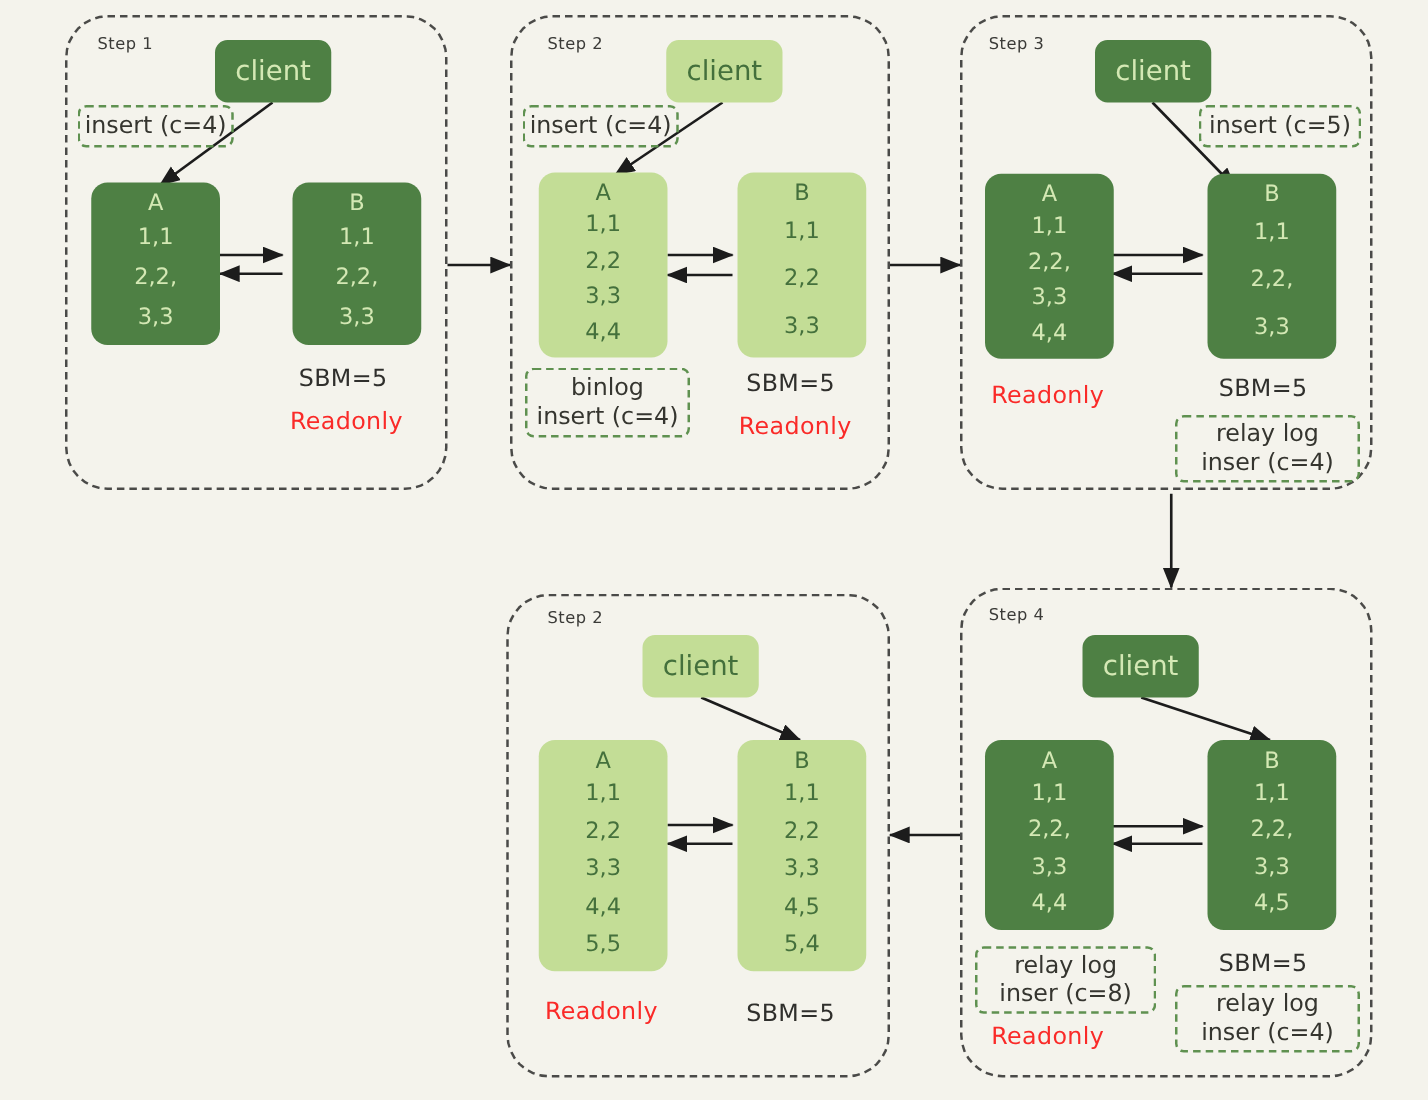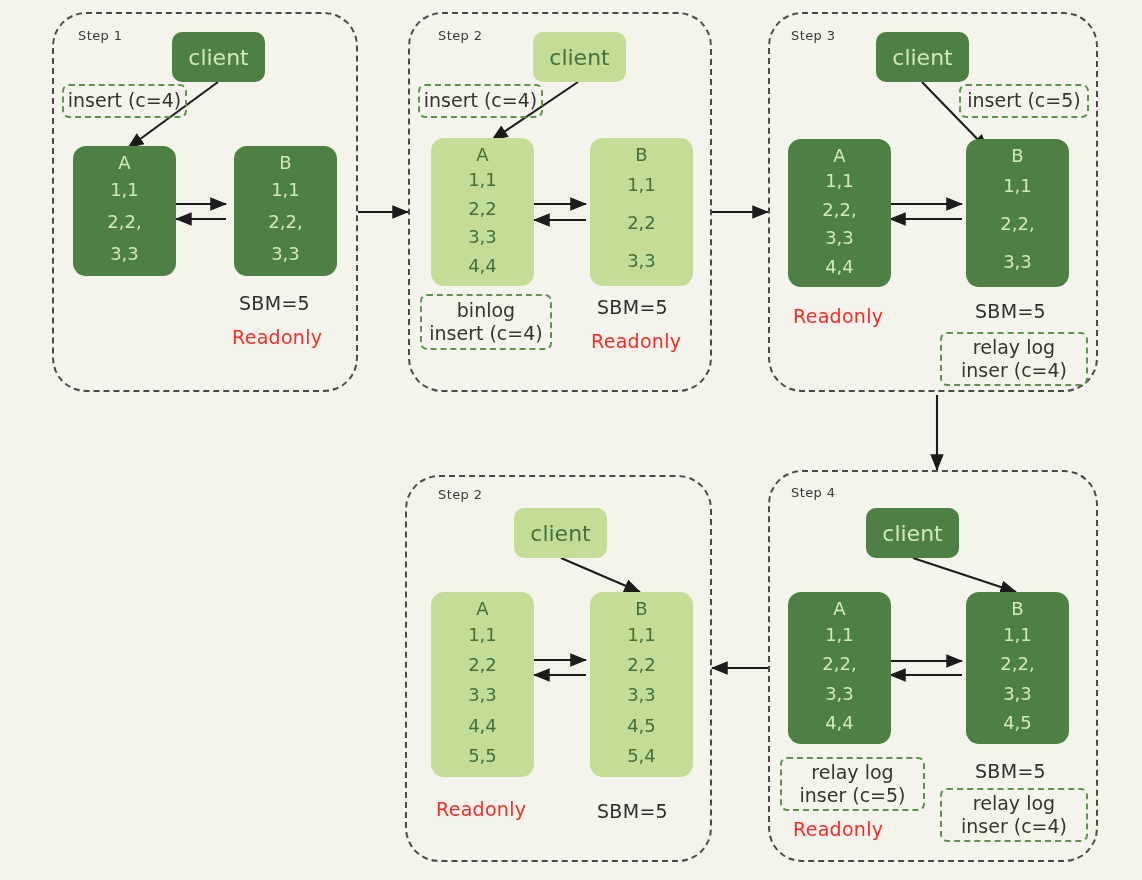--- a/index.html
+++ b/index.html
@@ -324,21 +324,21 @@
     <div class="rows">
       <span class="row">1,1</span>
       <span class="row">2,2,</span>
       <span class="row">3,3</span>
       <span class="row">4,5</span>
     </div>
   </div>
 
   <div class="note" style="left:780px; top:757px; width:145px; height:54px;">
     <span>relay log</span>
-    <span>inser (c=5)</span>
+    <span>inser (c=8)</span>
   </div>
 
   <div class="label readonly" style="left:793px; top:818px;">Readonly</div>
 
   <div class="label" style="left:975px; top:760px;">SBM=5</div>
 
   <div class="note" style="left:940px; top:788px; width:148px; height:54px;">
     <span>relay log</span>
     <span>inser (c=4)</span>
   </div>

